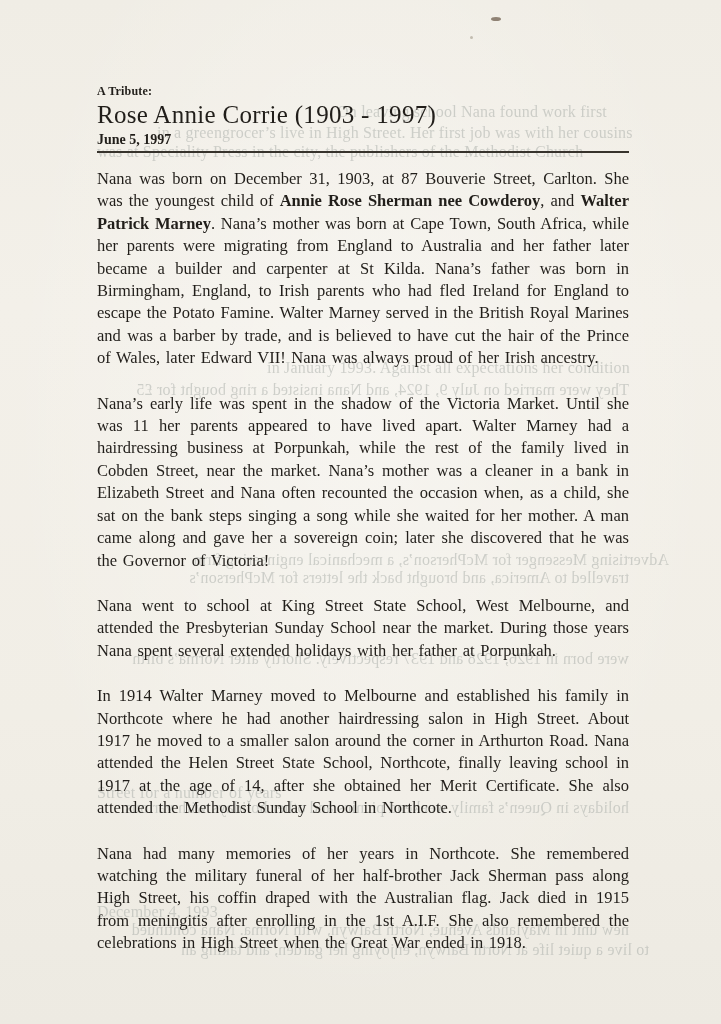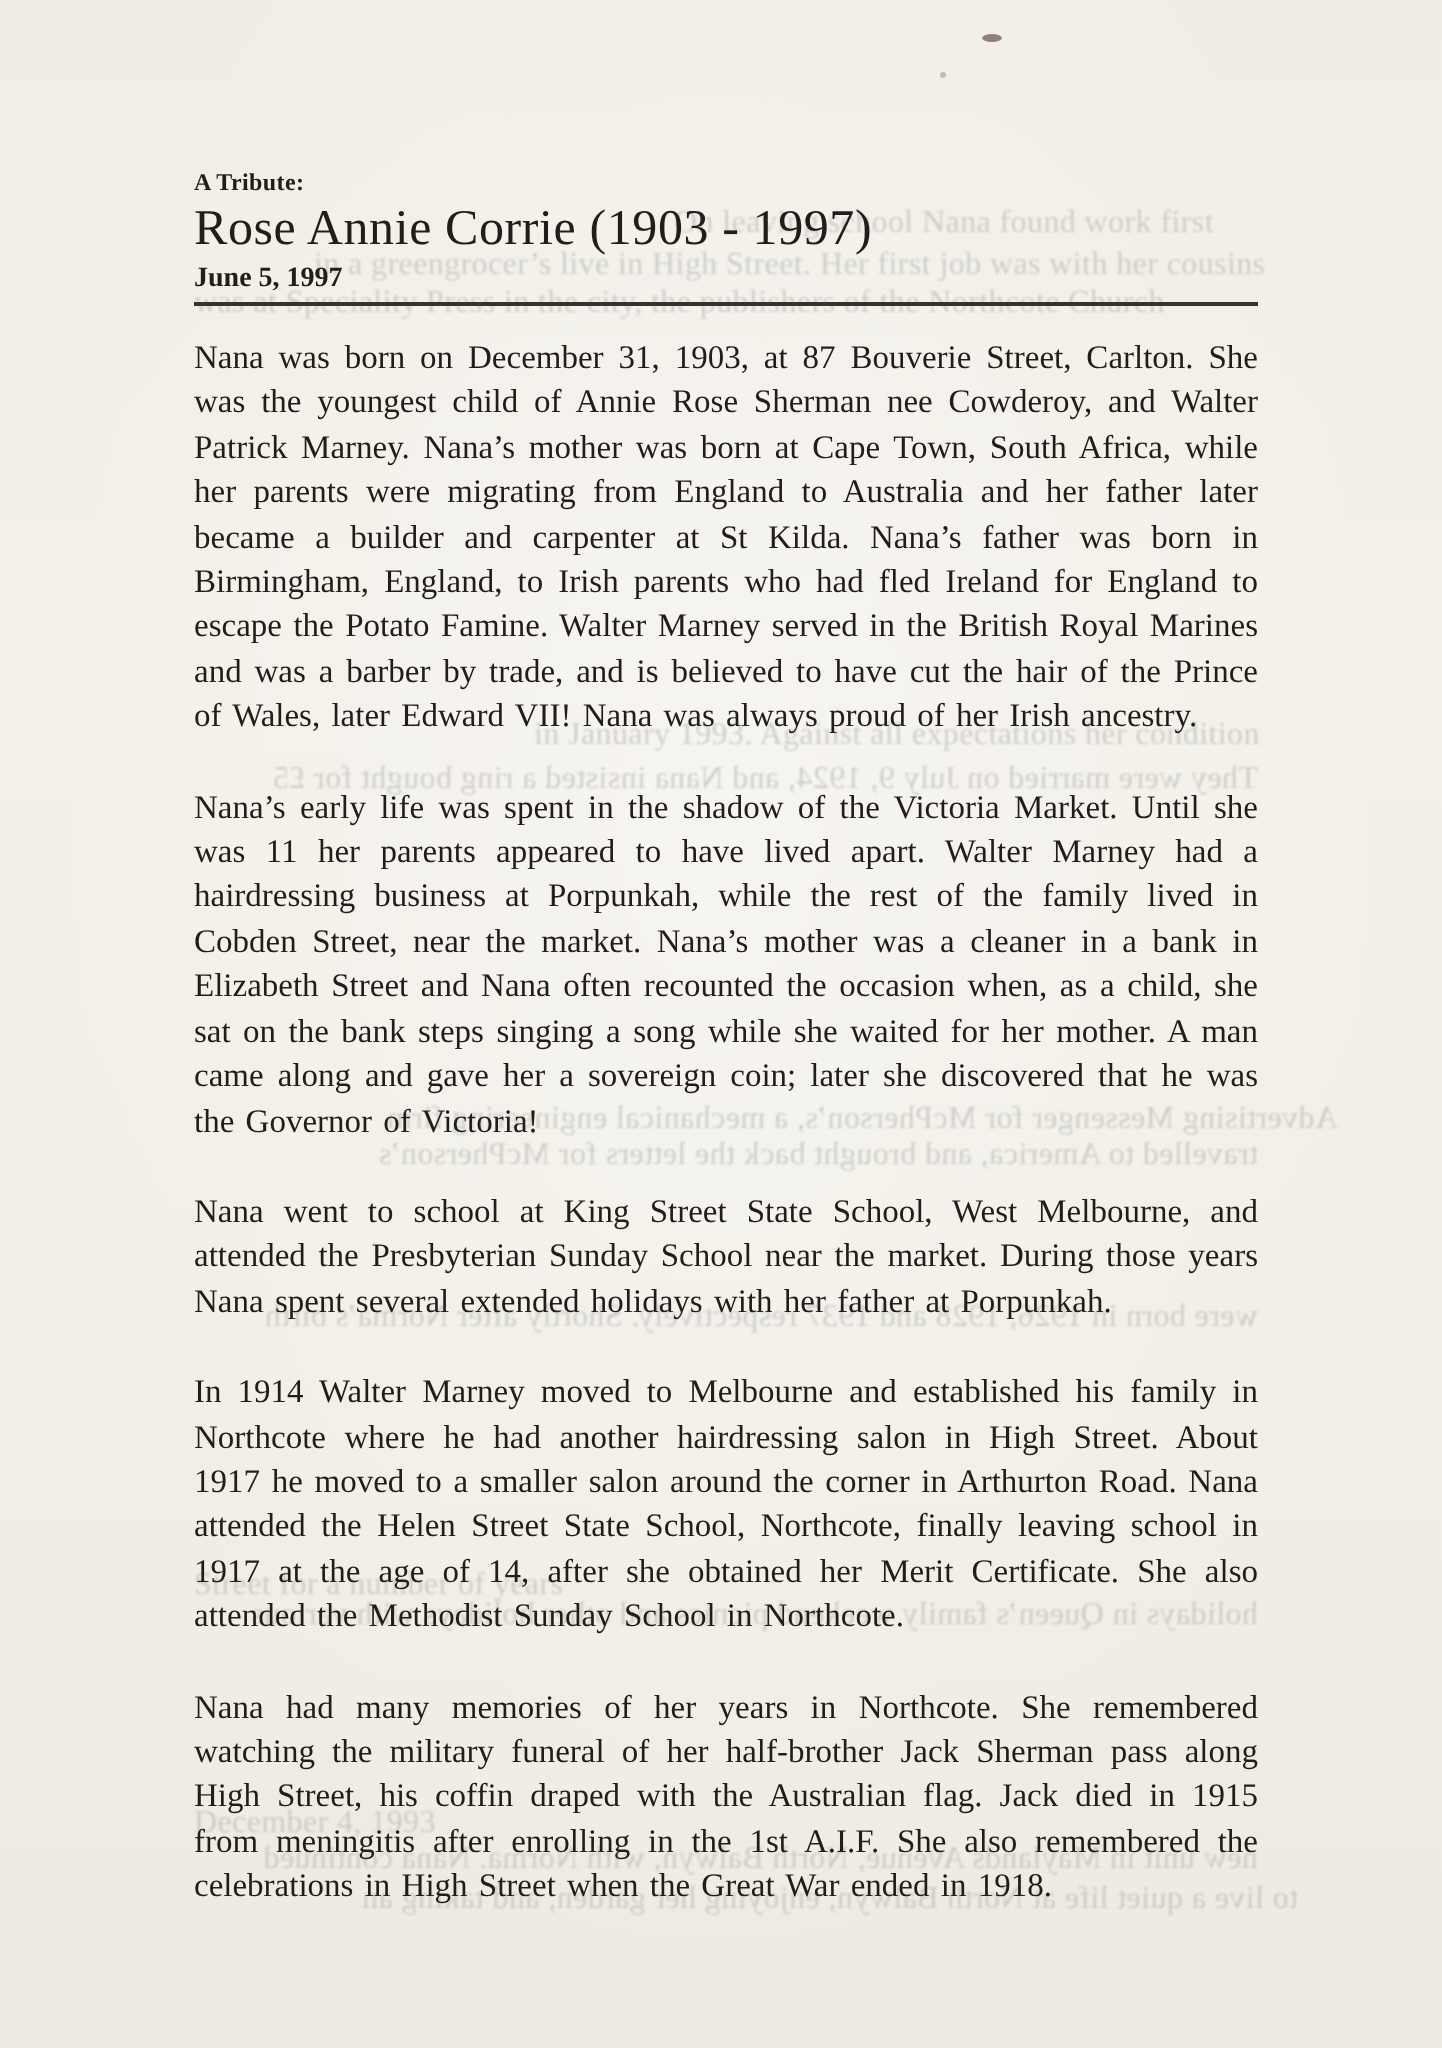--- a/index.html
+++ b/index.html
@@ -62,36 +62,36 @@
     margin: 0 0 0 0;
   }
   .body-text { margin-top: 15px; }
   .para {
     font-size: 16.5px;
     line-height: 22.4px;
     text-align: justify;
     word-spacing: 1.5px;
     margin: 0 0 23px 0;
   }
-  .para b { font-weight: normal; }
+  .para b { font-weight: bold; }
   .speck {
     position: absolute;
     z-index: 3;
     border-radius: 50%;
   }
 </style>
 </head>
 <body>
 
 <div class="paper">
 
   <div class="ghost-layer" id="ghost-layer">
       <div class="ghost" style="top: 103px; left: 337px;">On leaving school Nana found work first</div>
       <div class="ghost" style="top: 124px; left: 157px;">in a greengrocer’s live in High Street.  Her first job was with her cousins</div>
-      <div class="ghost" style="top: 143px; left: 97px;">was at Speciality Press in the city, the publishers of the Northcote Church</div>
+      <div class="ghost" style="top: 143px; left: 97px;">was at Speciality Press in the city, the publishers of the Methodist Church</div>
       <div class="ghost" style="top: 359px; left: 267px;">in January 1993.  Against all expectations her condition</div>
       <div class="ghost mirrored" style="top: 381px; left: 97px;">They were married on July 9, 1924, and Nana insisted a ring bought for £5</div>
       <div class="ghost mirrored" style="top: 551px; left: 137px;">Advertising Messenger for McPherson’s, a mechanical engineering firm</div>
       <div class="ghost mirrored" style="top: 569px; left: 97px;">travelled to America, and brought back the letters for McPherson’s</div>
       <div class="ghost mirrored" style="top: 650px; left: 97px;">were born in 1926, 1928 and 1937 respectively.  Shortly after Norma’s birth</div>
       <div class="ghost" style="top: 784px; left: 97px;">Street for a number of years</div>
       <div class="ghost mirrored" style="top: 799px; left: 97px;">holidays in Queen’s family weekend picnics and other holidays with various</div>
       <div class="ghost" style="top: 903px; left: 97px;">December 4, 1993</div>
       <div class="ghost mirrored" style="top: 921px; left: 97px;">new unit in Maylands Avenue, North Balwyn, with Norma.  Nana continued</div>
       <div class="ghost mirrored" style="top: 941px; left: 117px;">to live a quiet life at North Balwyn, enjoying her garden, and taking an</div>

